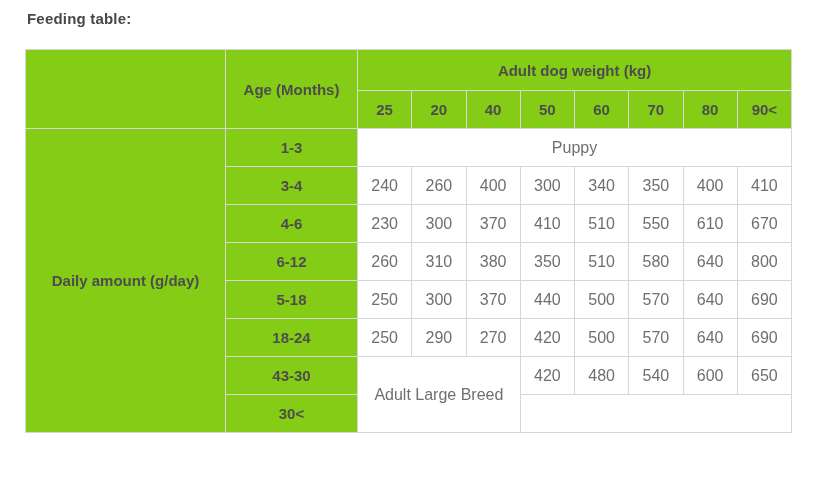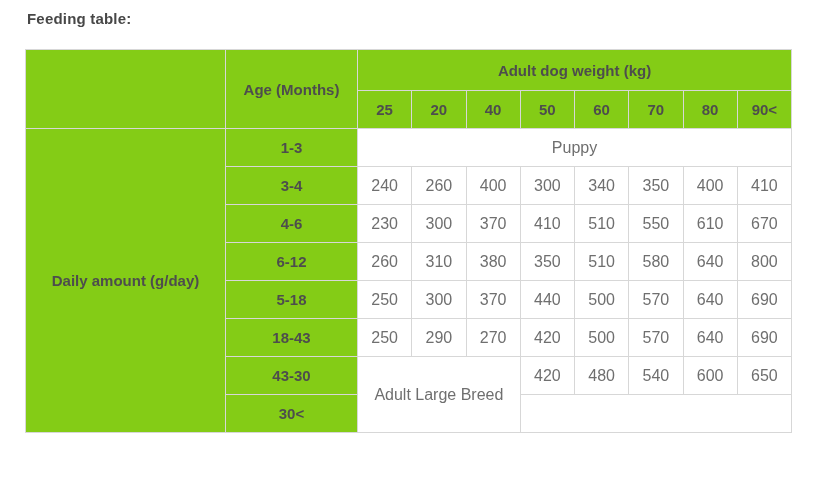--- a/index.html
+++ b/index.html
@@ -131,21 +131,21 @@
         <td class="white data">300</td>
         <td class="white data">370</td>
         <td class="white data">440</td>
         <td class="white data">500</td>
         <td class="white data">570</td>
         <td class="white data">640</td>
         <td class="white data">690</td>
       </tr>
 
       <tr>
-        <td class="gray bold">18-43</td>
+        <td class="gray bold">18-24</td>
         <td class="white data">250</td>
         <td class="white data">290</td>
         <td class="white data">270</td>
         <td class="white data">420</td>
         <td class="white data">500</td>
         <td class="white data">570</td>
         <td class="white data">640</td>
         <td class="white data">690</td>
       </tr>
 

